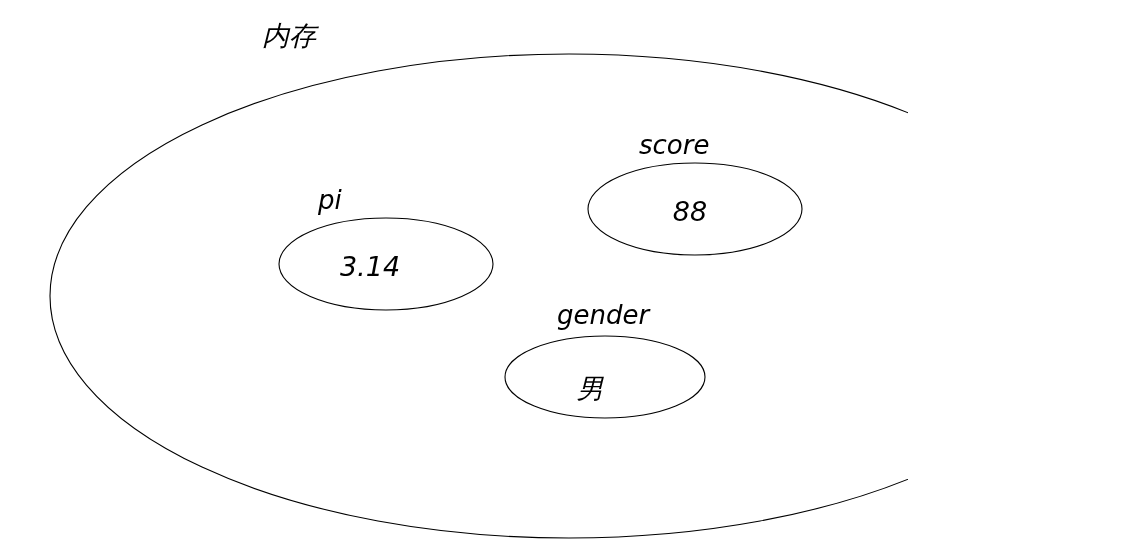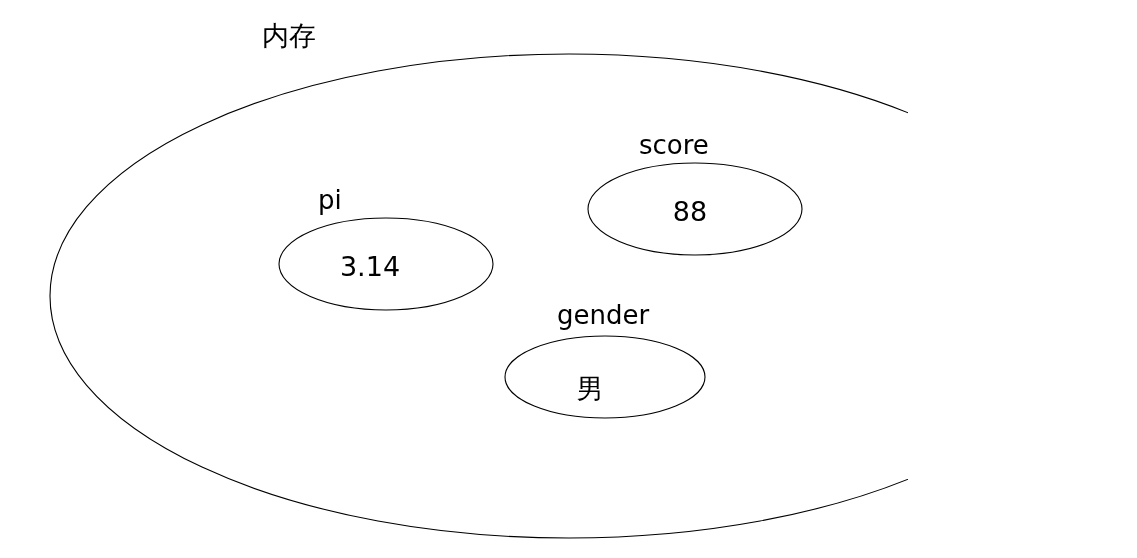--- a/index.html
+++ b/index.html
@@ -9,20 +9,21 @@
   }
   body {
     font-family: "DejaVu Sans", "Liberation Sans", sans-serif;
   }
   #canvas {
     position: relative;
     width: 908px;
     height: 558px;
     background: #ffffff;
     overflow: hidden;
+    font-style: italic;
   }
   #diagram-svg {
     position: absolute;
     left: 0;
     top: 0;
     width: 1137px;
     height: 558px;
   }
   .shape-ellipse {
     fill: #ffffff;

